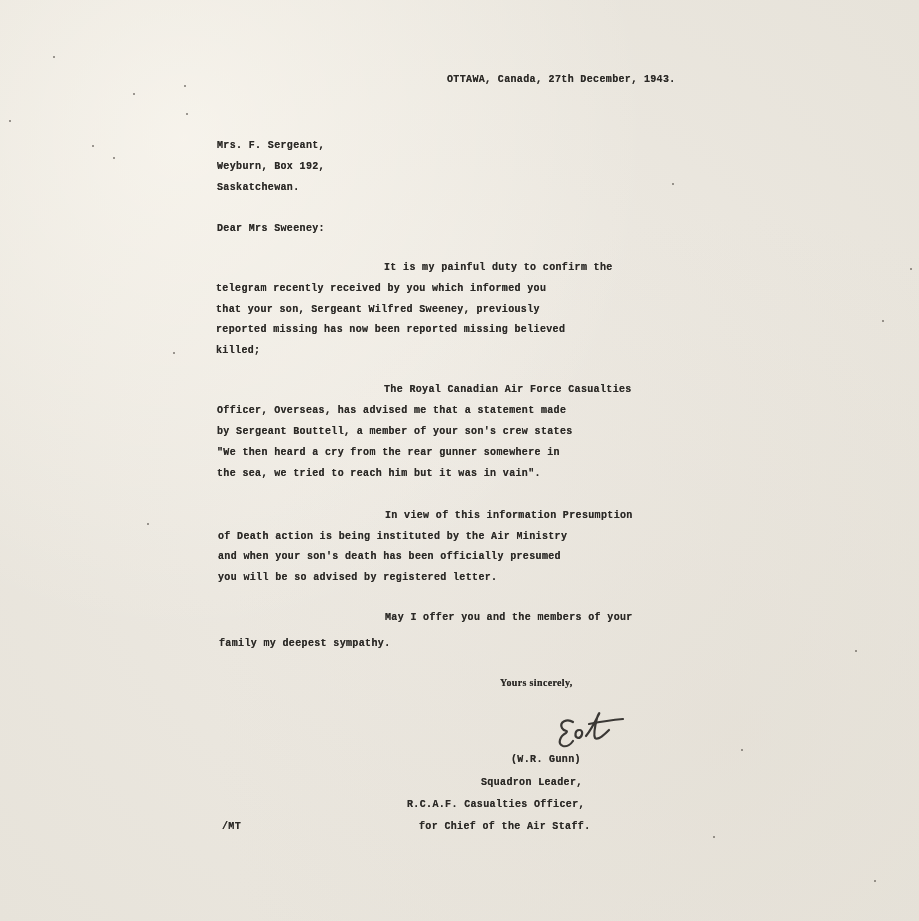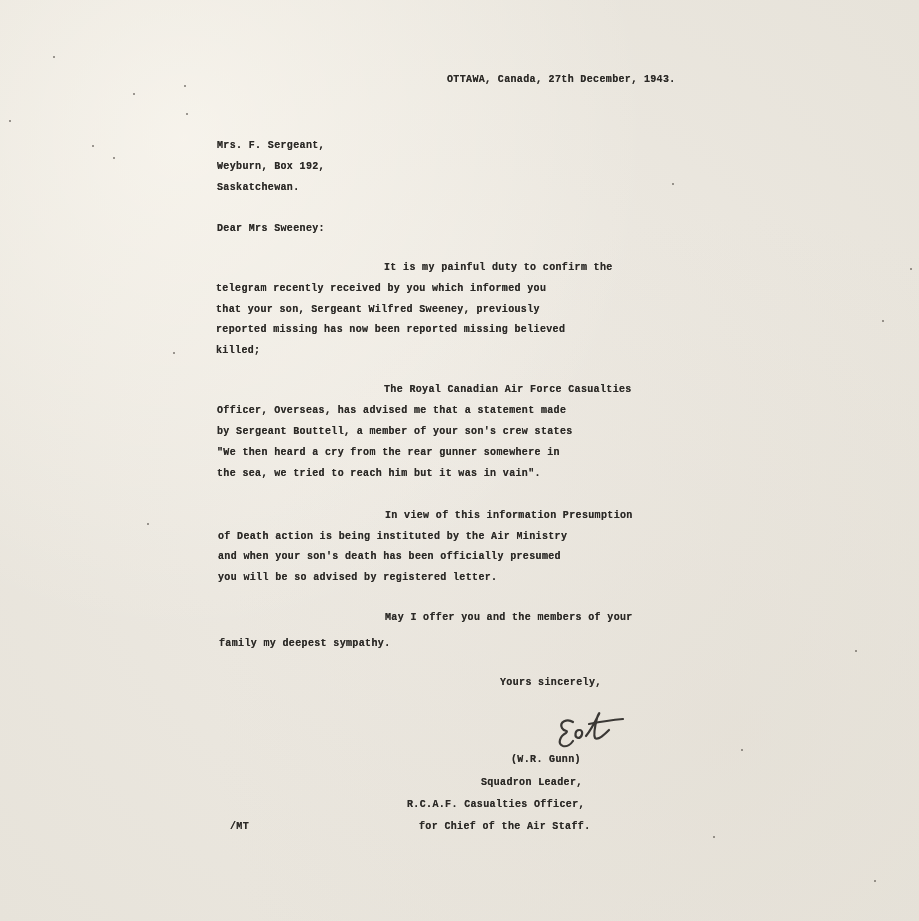--- a/index.html
+++ b/index.html
@@ -101,34 +101,34 @@
   <div class="line" style="left:218px;top:527px;">of Death action is being instituted by the Air Ministry</div>
   <div class="line" style="left:218px;top:547px;">and when your son's death has been officially presumed</div>
   <div class="line" style="left:218px;top:568px;">you will be so advised by registered letter.</div>
 </div>
 
 <div>
   <div class="line" style="left:385px;top:608px;">May I offer you and the members of your</div>
   <div class="line" style="left:219px;top:634px;">family my deepest sympathy.</div>
 </div>
 
-<div class="line" style="left:500px;top:673px;">Yours sincerely,</div>
+<div class="line" style="left:500px;top:673px;font-family:Liberation Serif, serif;">Yours sincerely,</div>
 
 <svg class="signature" viewBox="0 0 80 55" xmlns="http://www.w3.org/2000/svg">
   <g fill="none" stroke="#3a3835" stroke-width="2.2" stroke-linecap="round" stroke-linejoin="round">
 
     <path d="M20 22 C14 18, 6 22, 9 28 C11 32, 16 30, 13 33 C7 36, 4 44, 10 46 C14 47, 18 44, 20 41"></path>
 
     <path d="M26 30 C22 30, 21 37, 25 38 C29 38, 31 31, 27 30"></path>
 
     <path d="M33 36 C38 30, 42 22, 46 14 C47 12, 45 14, 44 18 C42 26, 40 34, 42 38 C45 41, 52 34, 56 30"></path>
     <path d="M36 24 C46 22, 58 20, 70 19"></path>
   </g>
 </svg>
 
 <div>
   <div class="line" style="left:511px;top:750px;">(W.R. Gunn)</div>
   <div class="line" style="left:481px;top:773px;">Squadron Leader,</div>
   <div class="line" style="left:407px;top:795px;">R.C.A.F. Casualties Officer,</div>
   <div class="line" style="left:419px;top:817px;">for Chief of the Air Staff.</div>
 </div>
 
-<div class="line" style="left:222px;top:817px;margin-left:8px;">/MT</div>
+<div class="line" style="left:222px;top:817px;">/MT</div>
 
 </body></html>

